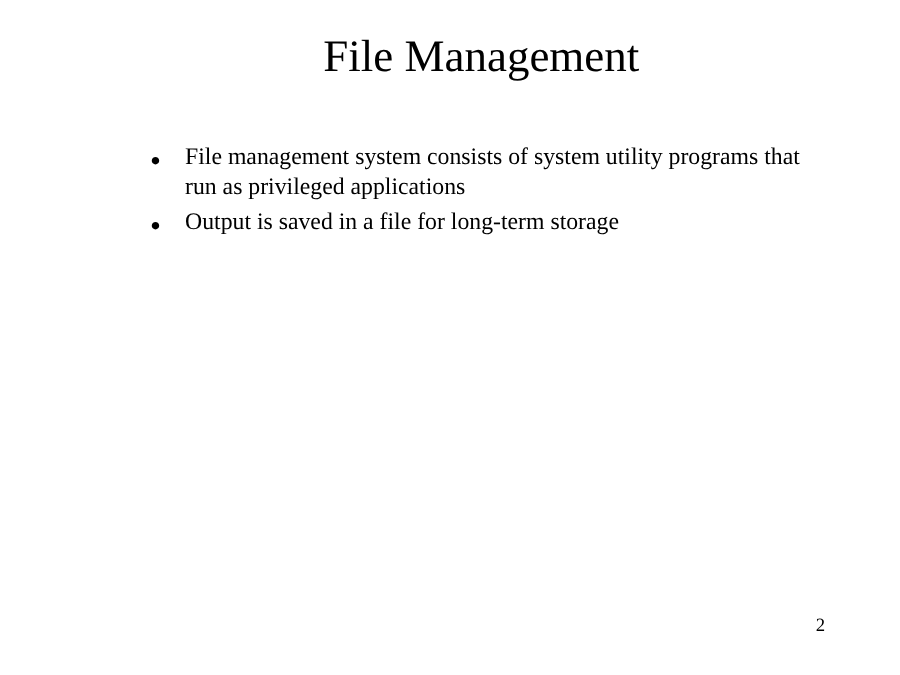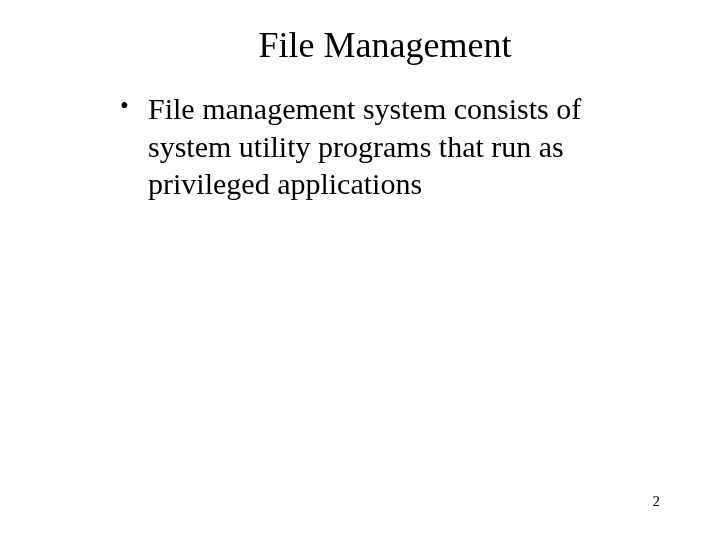--- a/index.html
+++ b/index.html
@@ -19,30 +19,30 @@
     .slide {
       width: 100%;
       height: 100%;
       padding: 24px 60px 0 60px;
       position: relative;
     }
     .title {
       font-size: 36px;
       font-weight: normal;
       text-align: center;
-      margin-bottom: 24px;
+      margin-bottom: 48px;
       margin-left: 90px;
       margin-right: 40px;
     }
     .bullet-list {
       list-style: none;
       padding-left: 60px;
     }
     .bullet-item {
-      font-size: 30px;
+      font-size: 19px;
       line-height: 1.25;
       margin-bottom: 4px;
       position: relative;
       padding-left: 28px;
     }
     .bullet-item::before {
       content: "•";
       position: absolute;
       left: 0;
       top: 0;
@@ -55,15 +55,16 @@
       font-size: 15px;
     }
   </style>
 </head>
 <body>
 
 <div class="slide">
   <h1 class="title">File Management</h1>
   <ul class="bullet-list">
     <li class="bullet-item">File management system consists of system utility programs that run as privileged applications</li>
+    <li class="bullet-item">Output is saved in a file for long-term storage</li>
   </ul>
   <div class="page-number">2</div>
 </div>
 
 </body></html>

